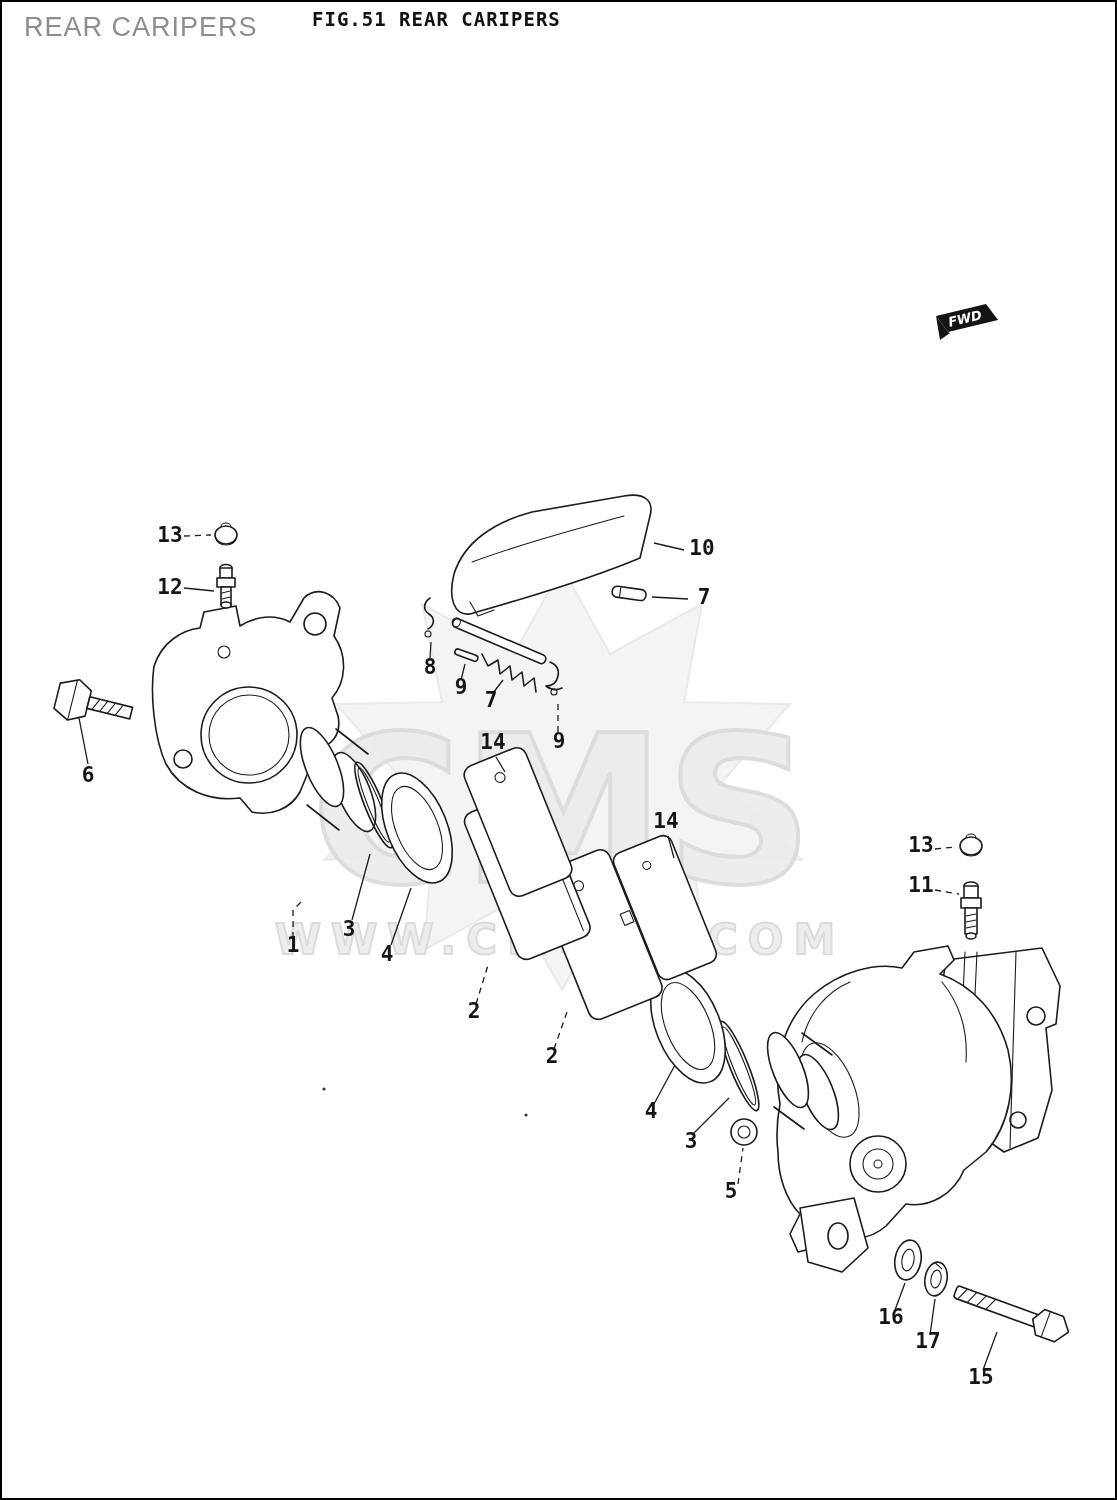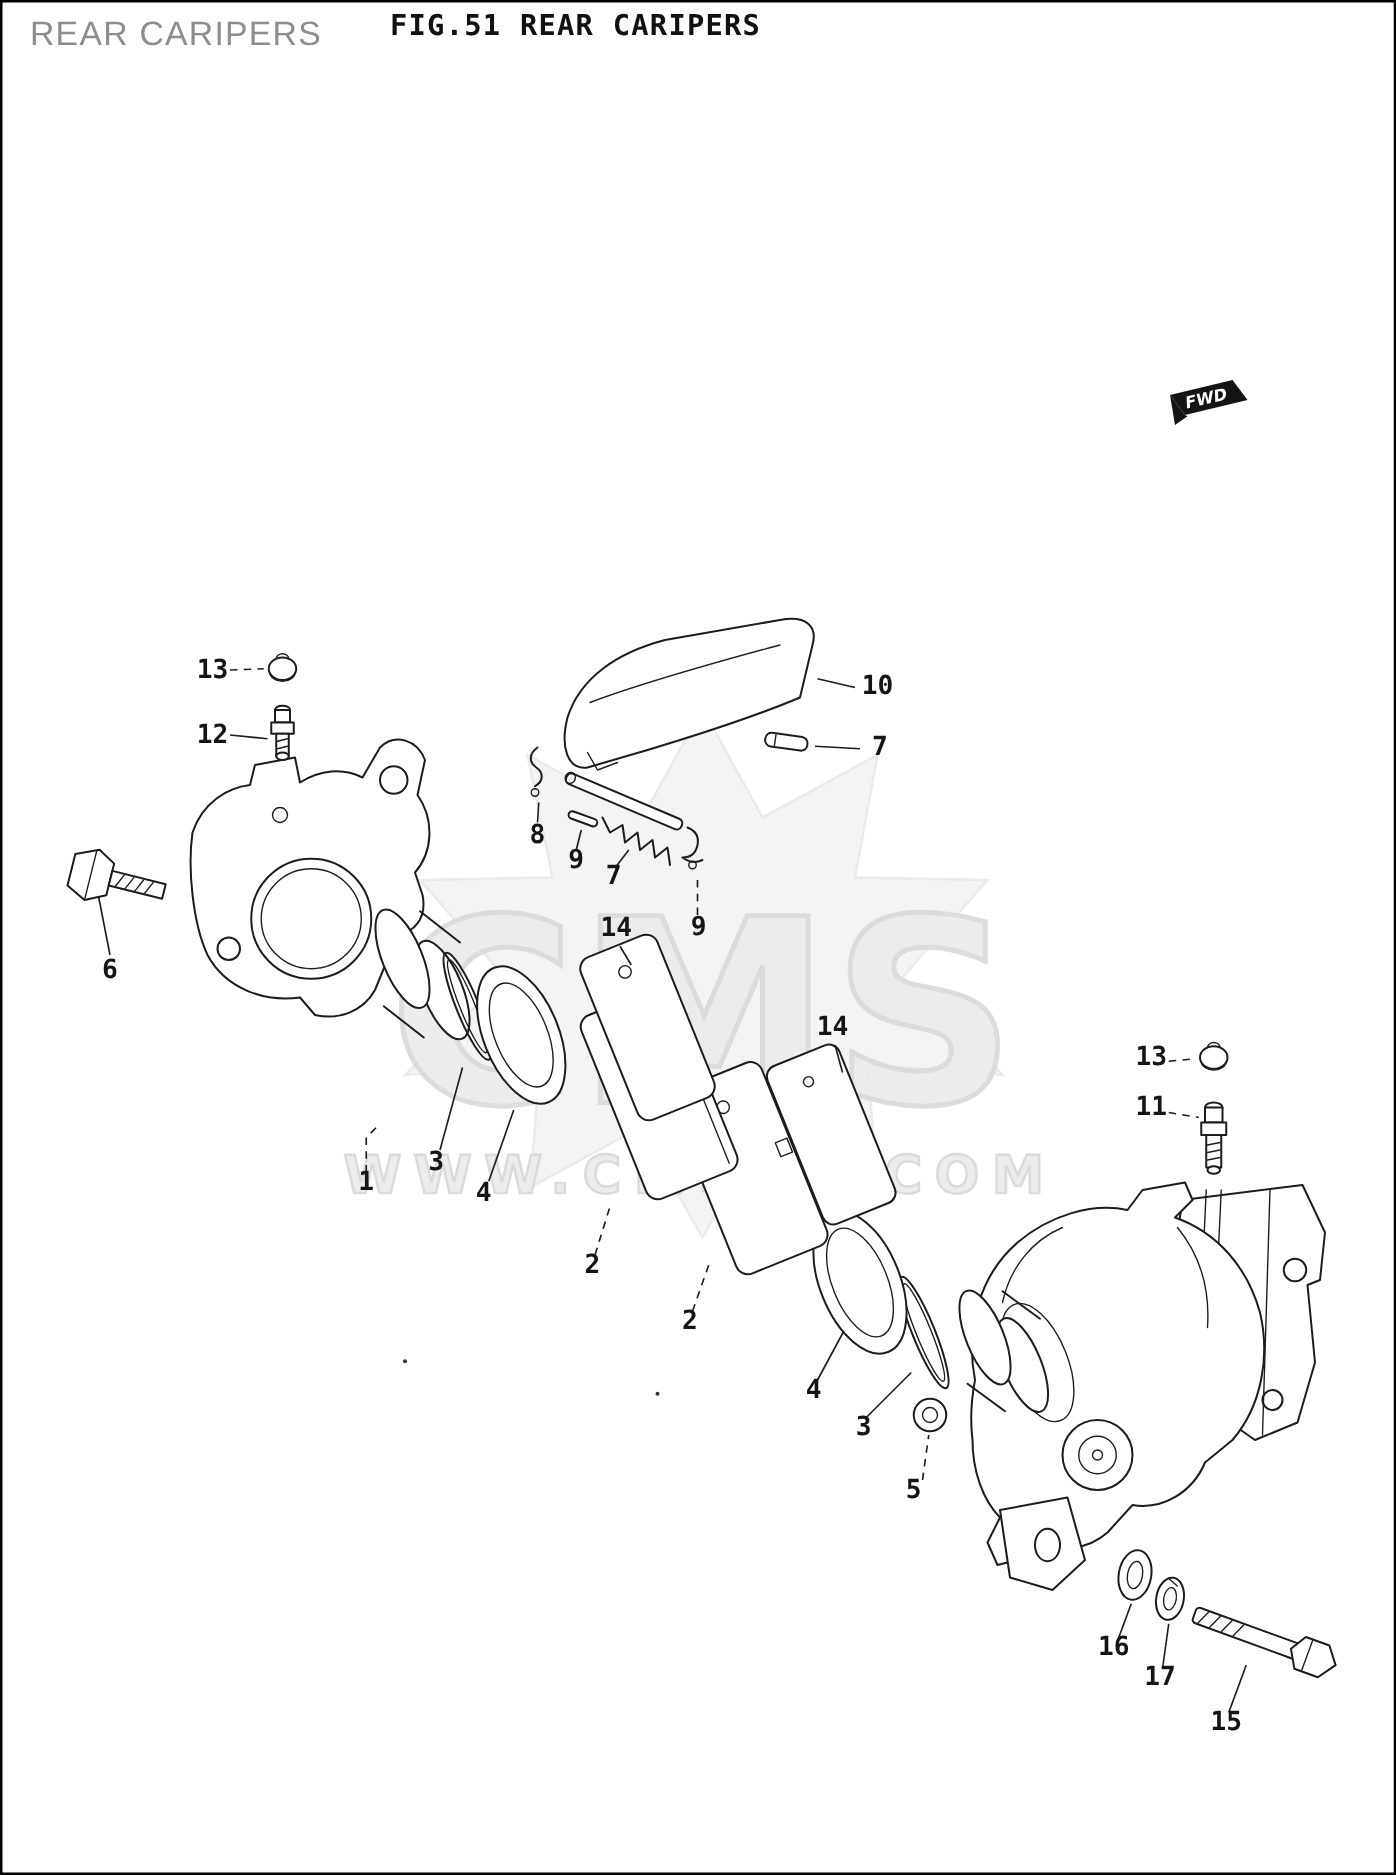--- a/index.html
+++ b/index.html
@@ -18,21 +18,21 @@
     font-family:"Liberation Sans",sans-serif;
   }
   .hdr-left{
     position:absolute;left:22px;top:10px;
     font-size:27px;letter-spacing:1px;
     color:var(--title-gray);
   }
   .fig-title{
     position:absolute;left:310px;top:6px;
     font-family:"DejaVu Sans Mono",monospace;
-    font-weight:bold;font-size:23px;letter-spacing:1px;
+    font-weight:bold;font-size:19px;letter-spacing:1px;
     color:#111;
   }
   .footer{
     position:absolute;left:0;top:1444px;width:100%;
     text-align:center;
     font-size:33px;
     color:var(--footer-red);
     cursor:pointer;
   }
   svg.diagram{position:absolute;left:0;top:0;}

